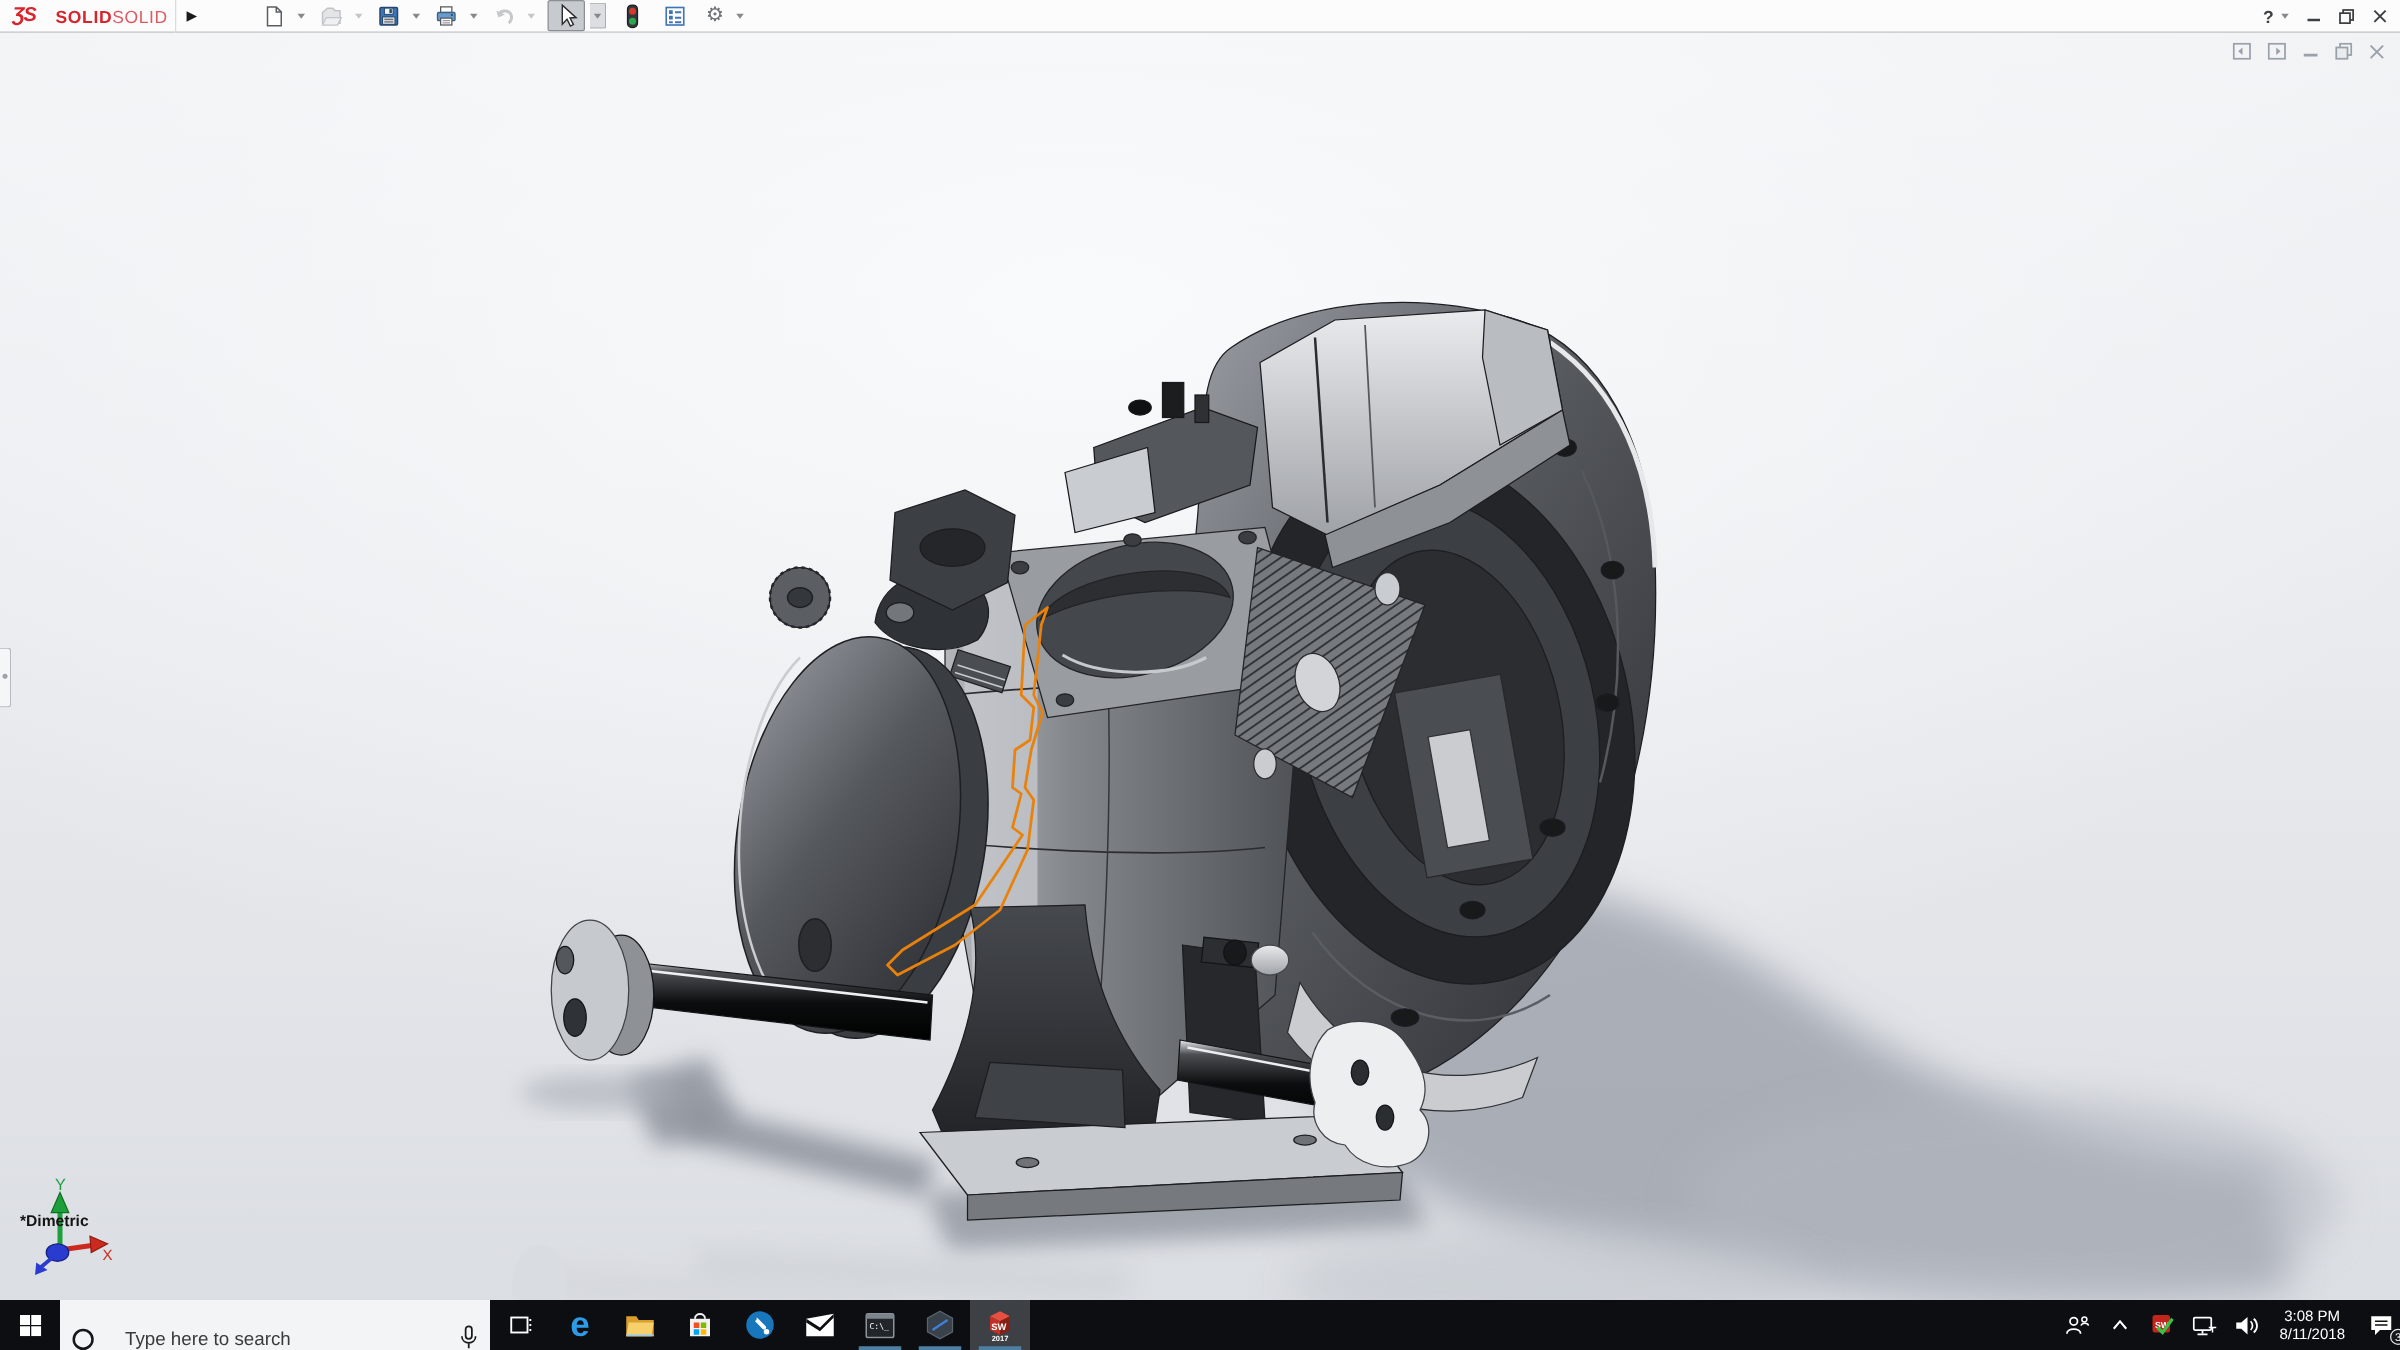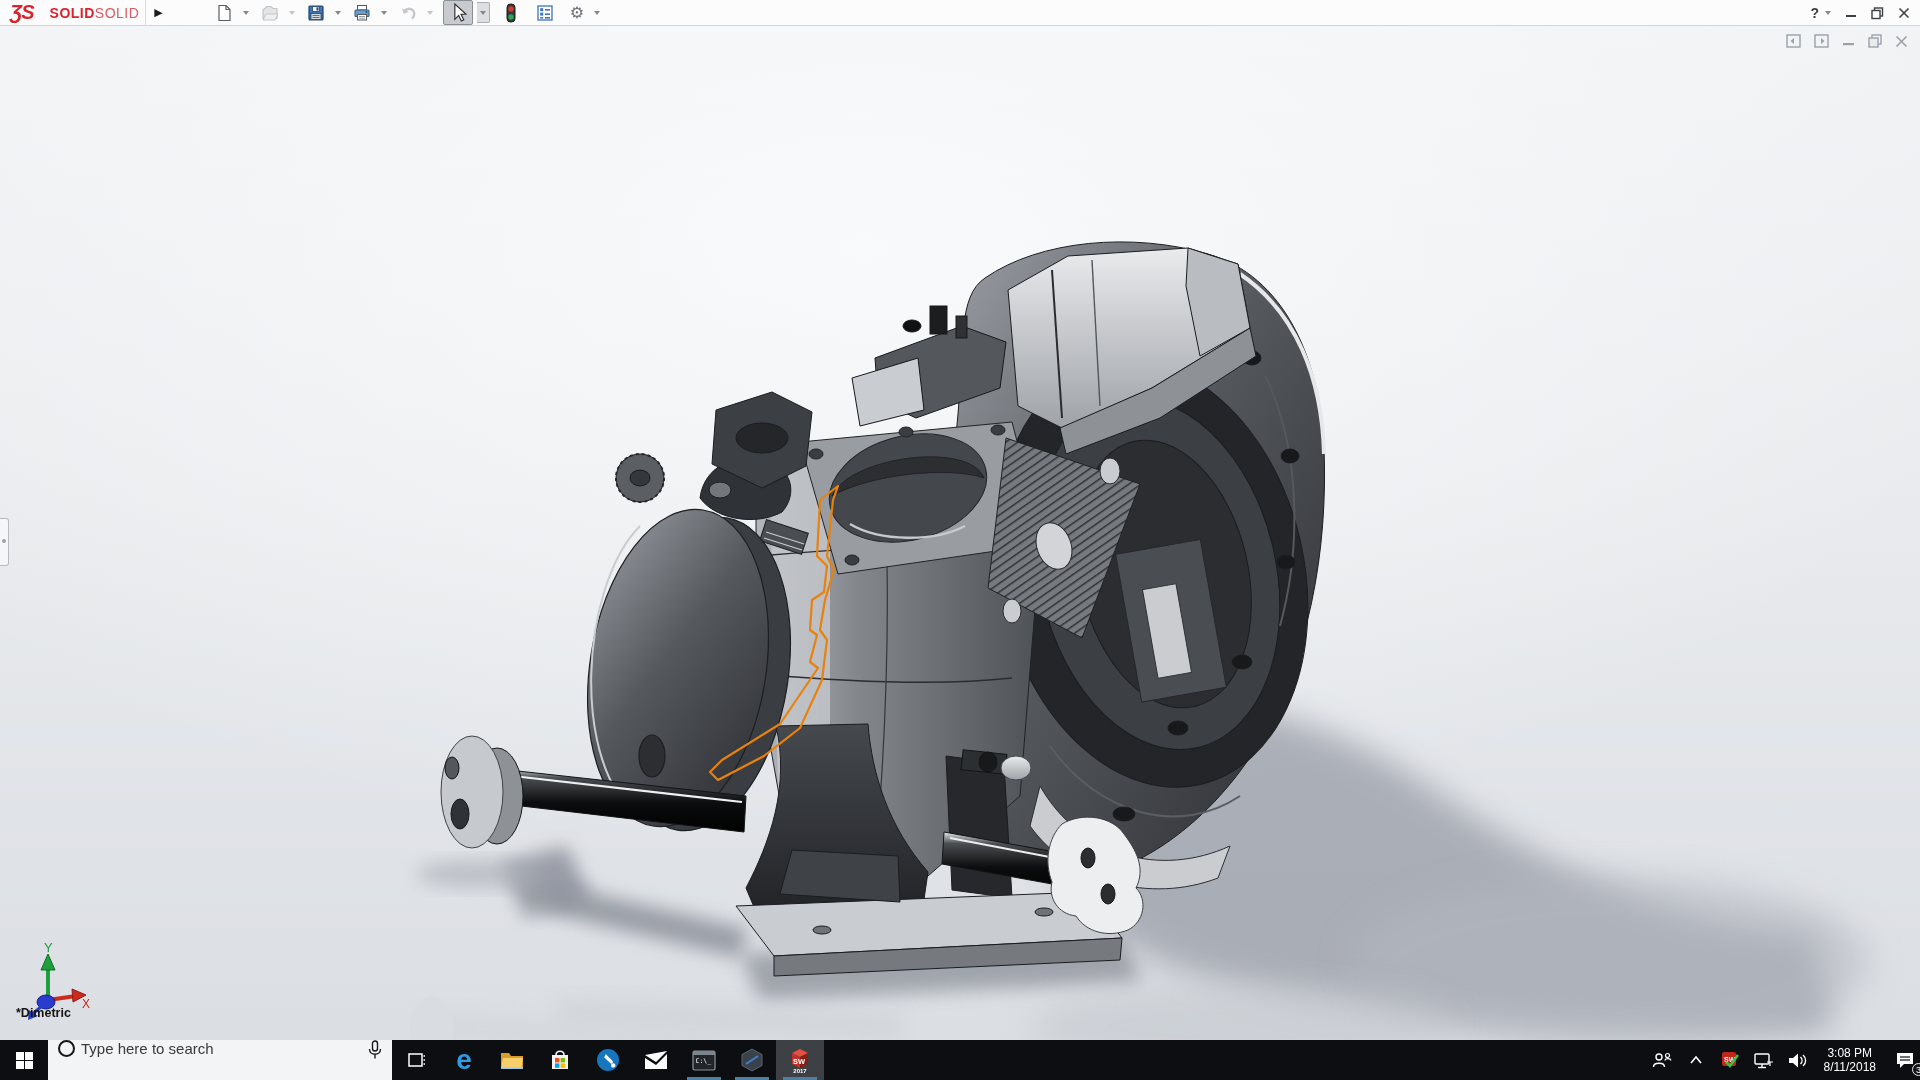--- a/index.html
+++ b/index.html
@@ -5,21 +5,21 @@
   * { margin:0; padding:0; box-sizing:border-box; }
   html,body { width:1920px; height:1080px; overflow:hidden;
               font-family:"Liberation Sans","DejaVu Sans",sans-serif; background:#000; }
 
   
   #titlebar { position:absolute; top:0; left:0; width:1920px; height:26px;
               background:#fcfcfd; border-bottom:1px solid #d2d4d7;
               display:flex; align-items:center; }
   .logo-area { display:flex; align-items:center; height:26px; padding:0 6px 0 10px;
                border-right:1px solid #d9dbde; }
-  .logo-glyph { font-style:italic; font-weight:bold; font-size:20px; color:#d8242c; letter-spacing:-1px; }
+  .logo-glyph { font-style:italic; font-weight:bold; font-size:16px; color:#d8242c; letter-spacing:-1px; }
   .logo-solid { font-weight:bold; font-size:14px; color:#d8242c; margin-left:16px; letter-spacing:.5px;}
   .logo-works { font-weight:normal; font-size:14px; color:#dd5a60; letter-spacing:.5px;}
   .menu-arrow { color:#1a1a1a; font-size:11px; margin:0 8px; cursor:default; }
   #main-toolbar { display:flex; align-items:center; margin-left:42px; gap:4px; }
   .tb-btn { display:flex; align-items:center; padding:1px 2px; border-radius:2px; }
   .tb-caret { width:0; height:0; border-left:3.5px solid transparent; border-right:3.5px solid transparent;
               border-top:4px solid #85888c; margin:0 6px 0 4px; }
   .tb-caret.dis { border-top-color:#c3c5c8; }
   .tb-sel-box { background:#c7cace; border:1px solid #8b8f94; border-radius:2px;
                 display:flex; align-items:center; padding:1px 3px; }
@@ -38,30 +38,30 @@
               background:linear-gradient(180deg,#f2f3f5 0%,#e9ebee 45%,#dbdee3 100%); }
   #model-canvas { position:absolute; inset:0; }
   #docwin-controls { position:absolute; top:8px; right:12px; display:flex; gap:13px; z-index:4; }
   .dwc { color:#9aa1ab; display:flex; align-items:center; }
   #panel-handle { position:absolute; left:0; top:492px; width:9px; height:48px;
                   background:#f5f6f8; border:1px solid #b7bac0; border-left:none;
                   border-radius:0 3px 3px 0; }
   #panel-handle .dot { position:absolute; left:2px; top:20px; width:4px; height:4px;
                        border-radius:50%; background:#9ea2a8; }
   #triad { position:absolute; left:14px; top:912px; }
-  #view-label { position:absolute; left:16px; top:944px; font-size:12.5px; font-weight:bold; color:#141414;margin-top:36px; }
+  #view-label { position:absolute; left:16px; top:944px; font-size:12.5px; font-weight:bold; color:#141414; }
 
   
   #taskbar { position:absolute; top:1040px; left:0; width:1920px; height:40px;
              background:#0c0e11; display:flex; align-items:stretch; }
   .tb-cell { width:48px; display:flex; align-items:center; justify-content:center; position:relative; }
   .tb-cell.active { background:#3d4145; }
   .run-underline { position:absolute; bottom:0; left:7px; right:7px; height:3px; background:#4d7fa3; }
-  #search-box { width:344px; background:#f3f4f5; display:flex; align-items:flex-start;
-                padding:0 10px; gap:6px; }
+  #search-box { width:344px; background:#f3f4f5; display:flex; align-items:flex-end;
+                padding:0 10px; gap:25px; }
   #search-box input { flex:1; border:none; outline:none; background:transparent;
                       font-size:15px; color:#1f1f1f; font-family:"Liberation Sans",sans-serif; }
   #search-box input::placeholder { color:#3a3a3a; opacity:1; }
   .cortana-ring { width:17px; height:17px; border:2.4px solid #15161a; border-radius:50%; }
   .edge-e { font-size:28px; font-weight:bold; color:#2e9be6; line-height:1; }
   #tray { margin-left:auto; display:flex; align-items:center; gap:10px; padding-right:0; }
   .tray-ic { display:flex; align-items:center; justify-content:center; width:24px; height:40px; }
   #clock { color:#fff; font-size:12px; text-align:center; line-height:14px; padding:0 4px; }
   .badge { position:absolute; right:-5px; bottom:4px; width:13px; height:13px; border-radius:50%;
            background:#14161a; border:1px solid #e8e8e8; color:#fff; font-size:9px;

